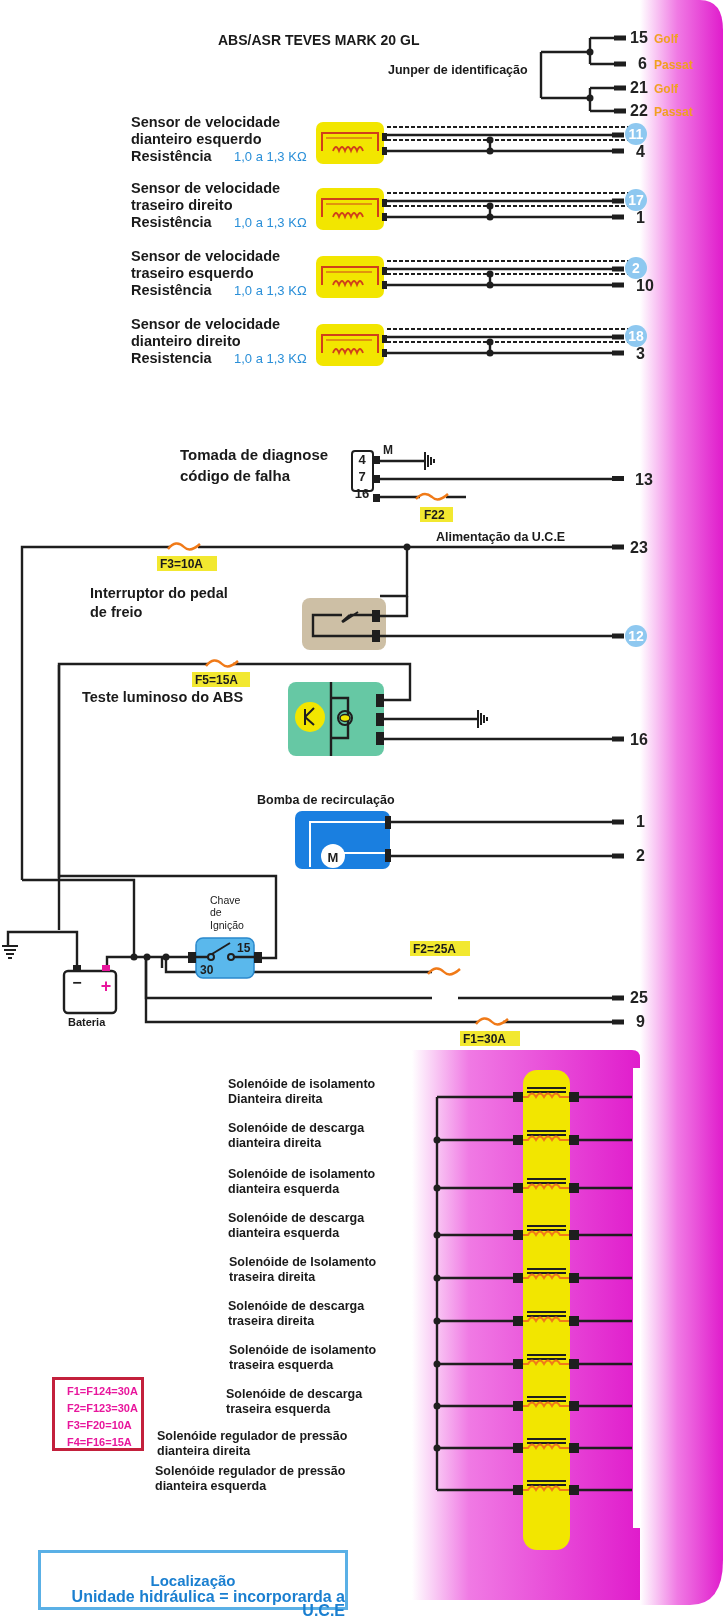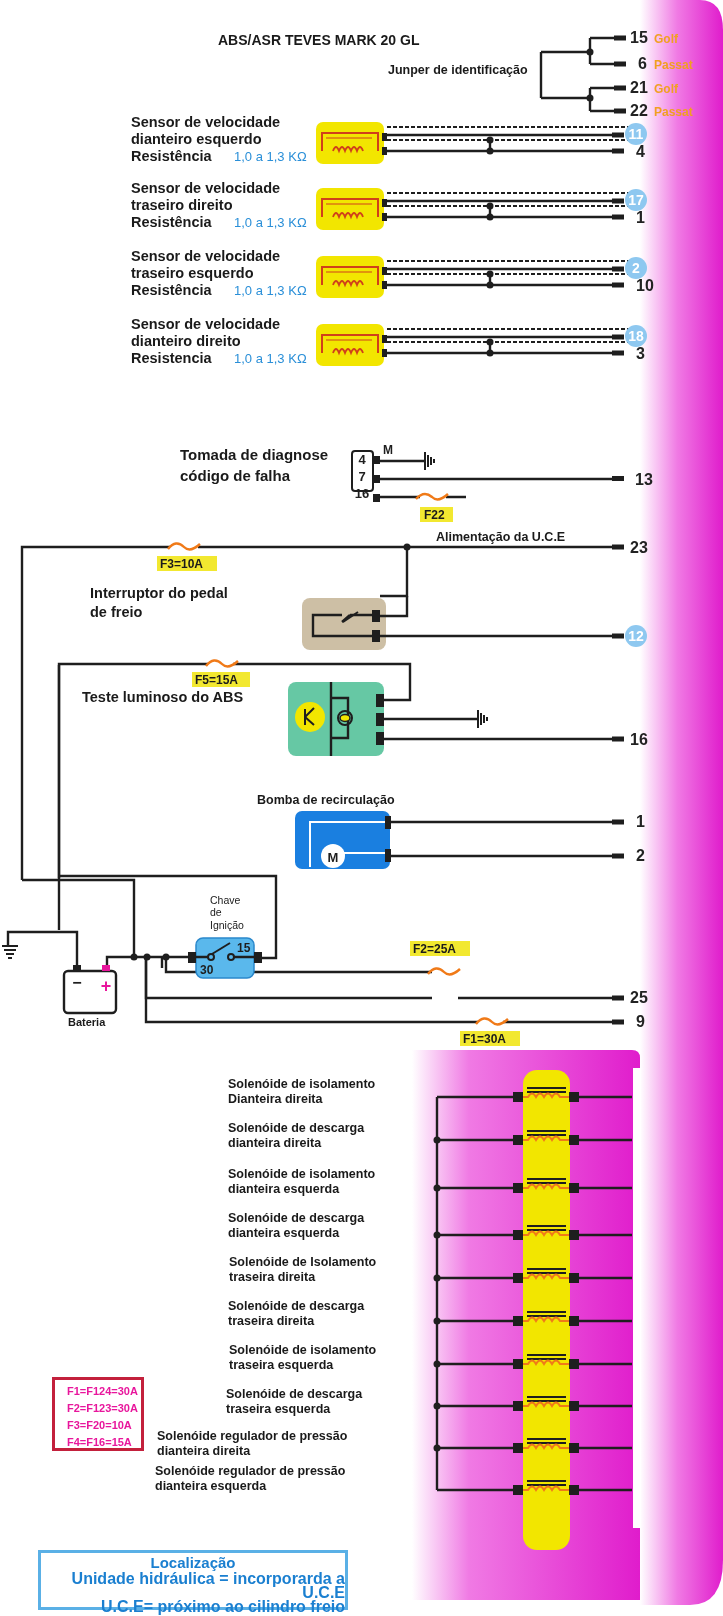--- a/index.html
+++ b/index.html
@@ -11,21 +11,21 @@
   .res { font-family:"Liberation Sans", sans-serif; fill:#2a8fd8; font-size:13px; }
   .fuse-lbl { font-family:"Liberation Sans", sans-serif; font-weight:bold; font-size:12px; fill:#1a1a1a; }
   .w { stroke:#1e1e1e; stroke-width:2.4; fill:none; }
   .wd { stroke:#1e1e1e; stroke-width:2; fill:none; stroke-dasharray:4 2; }
   .fuse { stroke:#f07a18; stroke-width:2.4; fill:none; }
   .term { fill:#1e1e1e; }
   .dot { fill:#1e1e1e; }
   #legend-box { position:absolute; left:40px; top:1377px; width:92px; height:74px; border:3px solid #c3203c; box-sizing:border-box; padding:3px 0 0 12px;margin-left:12px; }
   #legend-box div { color:#e8169c; font-weight:bold; font-size:11px; line-height:17px; font-family:"Liberation Sans", sans-serif; }
   #location-box { position:absolute; left:38px; top:1550px; width:310px; height:60px; border:3px solid #5ab0e6; box-sizing:border-box; text-align:center; font-family:"Liberation Sans", sans-serif; color:#1a7fd0; font-weight:bold; }
-  #location-box .title { font-size:15px; line-height:18px; margin-top:1px; }
+  #location-box .title { font-size:15px; line-height:18px; margin-top:19px; }
   #location-box .line { font-size:16px; line-height:14px; text-align:right; padding-left:15px; }
 </style>
 </head>
 <body>
 
 <svg id="diagram" width="723" height="1616" viewBox="0 0 723 1616" xmlns="http://www.w3.org/2000/svg">
   <defs>
     <linearGradient id="ecuGrad" x1="0" x2="1" y1="0" y2="0">
       <stop offset="0" stop-color="#ffffff"></stop>
       <stop offset="0.45" stop-color="#f07ae4"></stop>

